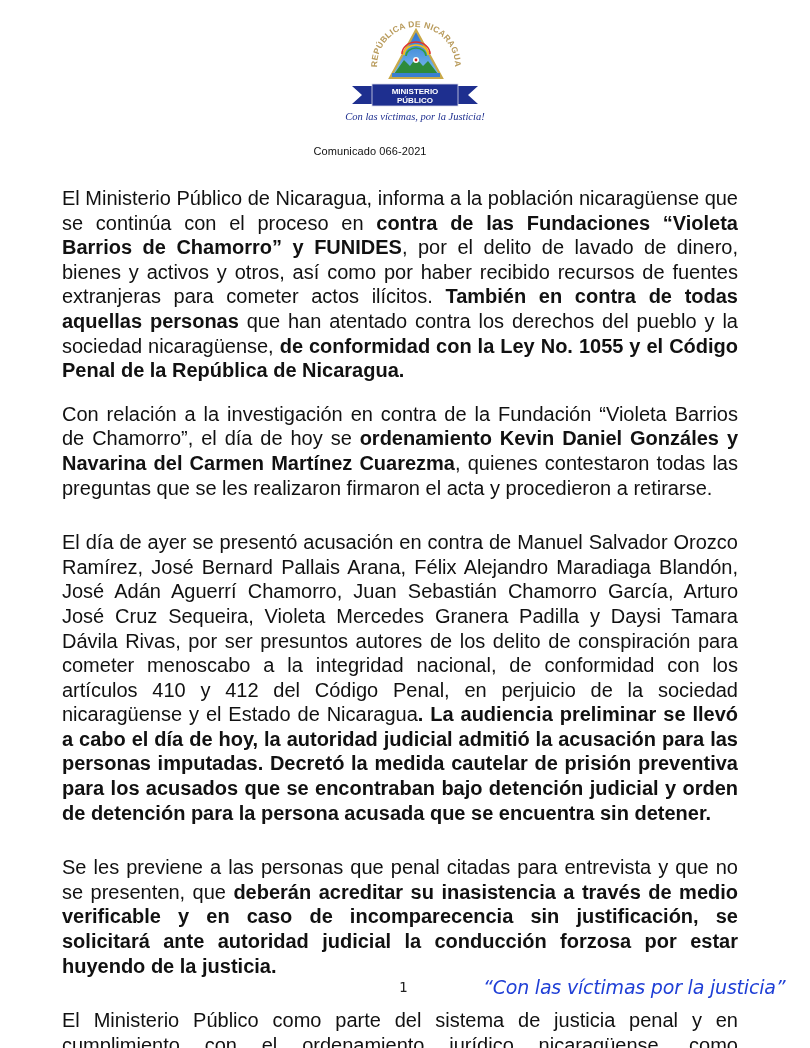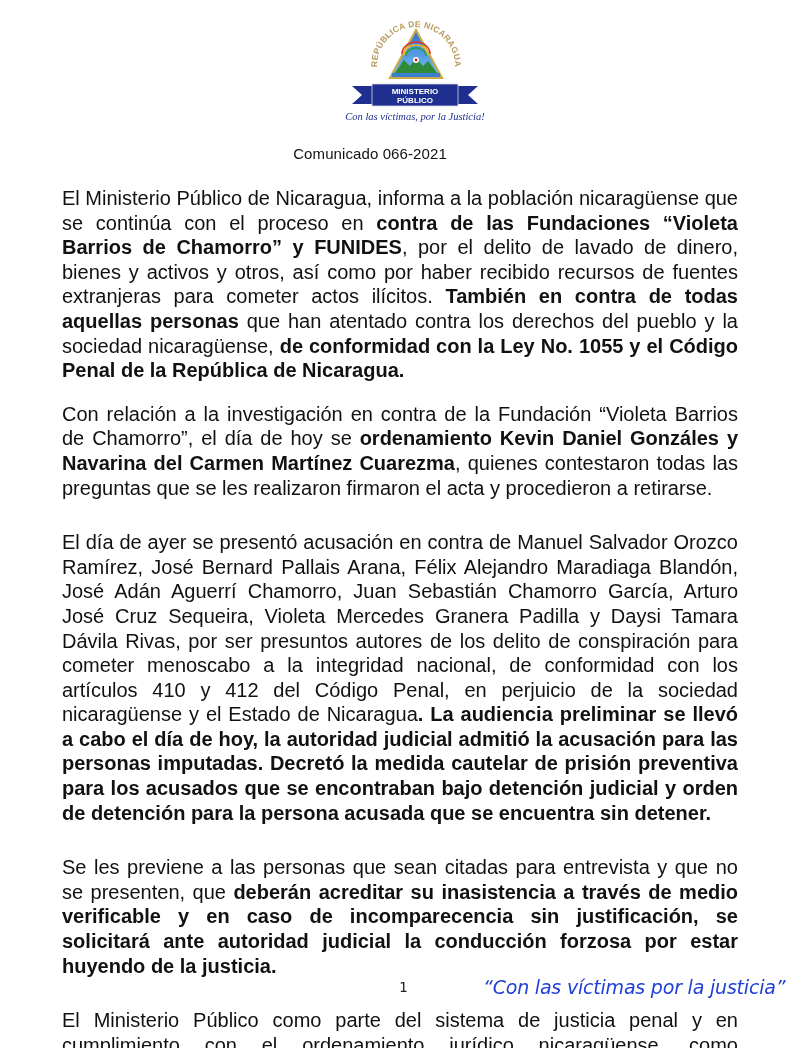--- a/index.html
+++ b/index.html
@@ -22,21 +22,21 @@
       width: 170px;
       height: 118px;
     }
     .logo svg { display: block; }
     .title {
       position: absolute;
       top: 145px;
       left: 0;
       width: 740px;
       text-align: center;
-      font-size: 15px;
+      font-size: 11px;
       letter-spacing: 0.1px;
     }
     .content {
       position: absolute;
       left: 62px;
       top: 186px;
       width: 676px;
       font-size: 20px;
       line-height: 24.6px;
       text-align: justify;
@@ -109,18 +109,18 @@
     <text x="85" y="112" text-anchor="middle" font-size="10.5" font-style="italic" fill="#1e2f8f" font-family="Liberation Serif, serif">Con las víctimas, por la Justicia!</text>
   </svg>
 </div>
 
 <div class="title">Comunicado 066-2021</div>
 
 <div class="content">
   <p><span>El Ministerio Público de Nicaragua, informa a la población nicaragüense que se continúa con el proceso en </span><b>contra de las Fundaciones “Violeta Barrios de Chamorro” y FUNIDES</b><span>, por el delito de lavado de dinero, bienes y activos y otros, así como por haber recibido recursos de fuentes extranjeras para cometer actos ilícitos. </span><b>También en contra de todas aquellas personas</b><span> que han atentado contra los derechos del pueblo y la sociedad nicaragüense, </span><b>de conformidad con la Ley No. 1055 y el Código Penal de la República de Nicaragua.</b></p>
   <p class="gap-lg"><span>Con relación a la investigación en contra de la Fundación “Violeta Barrios de Chamorro”, el día de hoy se </span><b>ordenamiento Kevin Daniel Gonzáles y Navarina del Carmen Martínez Cuarezma</b><span>, quienes contestaron todas las preguntas que se les realizaron firmaron el acta y procedieron a retirarse.</span></p>
   <p class="gap-lg"><span>El día de ayer se presentó acusación en contra de Manuel Salvador Orozco Ramírez, José Bernard Pallais Arana, Félix Alejandro Maradiaga Blandón, José Adán Aguerrí Chamorro, Juan Sebastián Chamorro García, Arturo José Cruz Sequeira, Violeta Mercedes Granera Padilla y Daysi Tamara Dávila Rivas, por ser presuntos autores de los delito de conspiración para cometer menoscabo a la integridad nacional, de conformidad con los artículos 410 y 412 del Código Penal, en perjuicio de la sociedad nicaragüense y el Estado de Nicaragua</span><b>. La audiencia preliminar se llevó a cabo el día de hoy, la autoridad judicial admitió la acusación para las personas imputadas. Decretó la medida cautelar de prisión preventiva para los acusados que se encontraban bajo detención judicial y orden de detención para la persona acusada que se encuentra sin detener.</b></p>
-  <p class="gap-lg"><span>Se les previene a las personas que sean citadas para entrevista y que no se presenten, que </span><b>deberán acreditar su inasistencia a través de medio verificable y en caso de incomparecencia sin justificación, se solicitará ante autoridad judicial la conducción forzosa por estar huyendo de la justicia.</b></p>
+  <p class="gap-lg"><span>Se les previene a las personas que penal citadas para entrevista y que no se presenten, que </span><b>deberán acreditar su inasistencia a través de medio verificable y en caso de incomparecencia sin justificación, se solicitará ante autoridad judicial la conducción forzosa por estar huyendo de la justicia.</b></p>
   <p><span>El Ministerio Público como parte del sistema de justicia penal y en cumplimiento con el ordenamiento jurídico nicaragüense, como representante de las víctimas y de la sociedad nicaragüense, continuará realizando las diligencias necesarias. Ha respetado en todo momento,</span></p>
 </div>
 
 <div class="footer-page">1</div>
 <div class="footer-motto">“Con las víctimas por la justicia”</div>
 
 </body></html>

